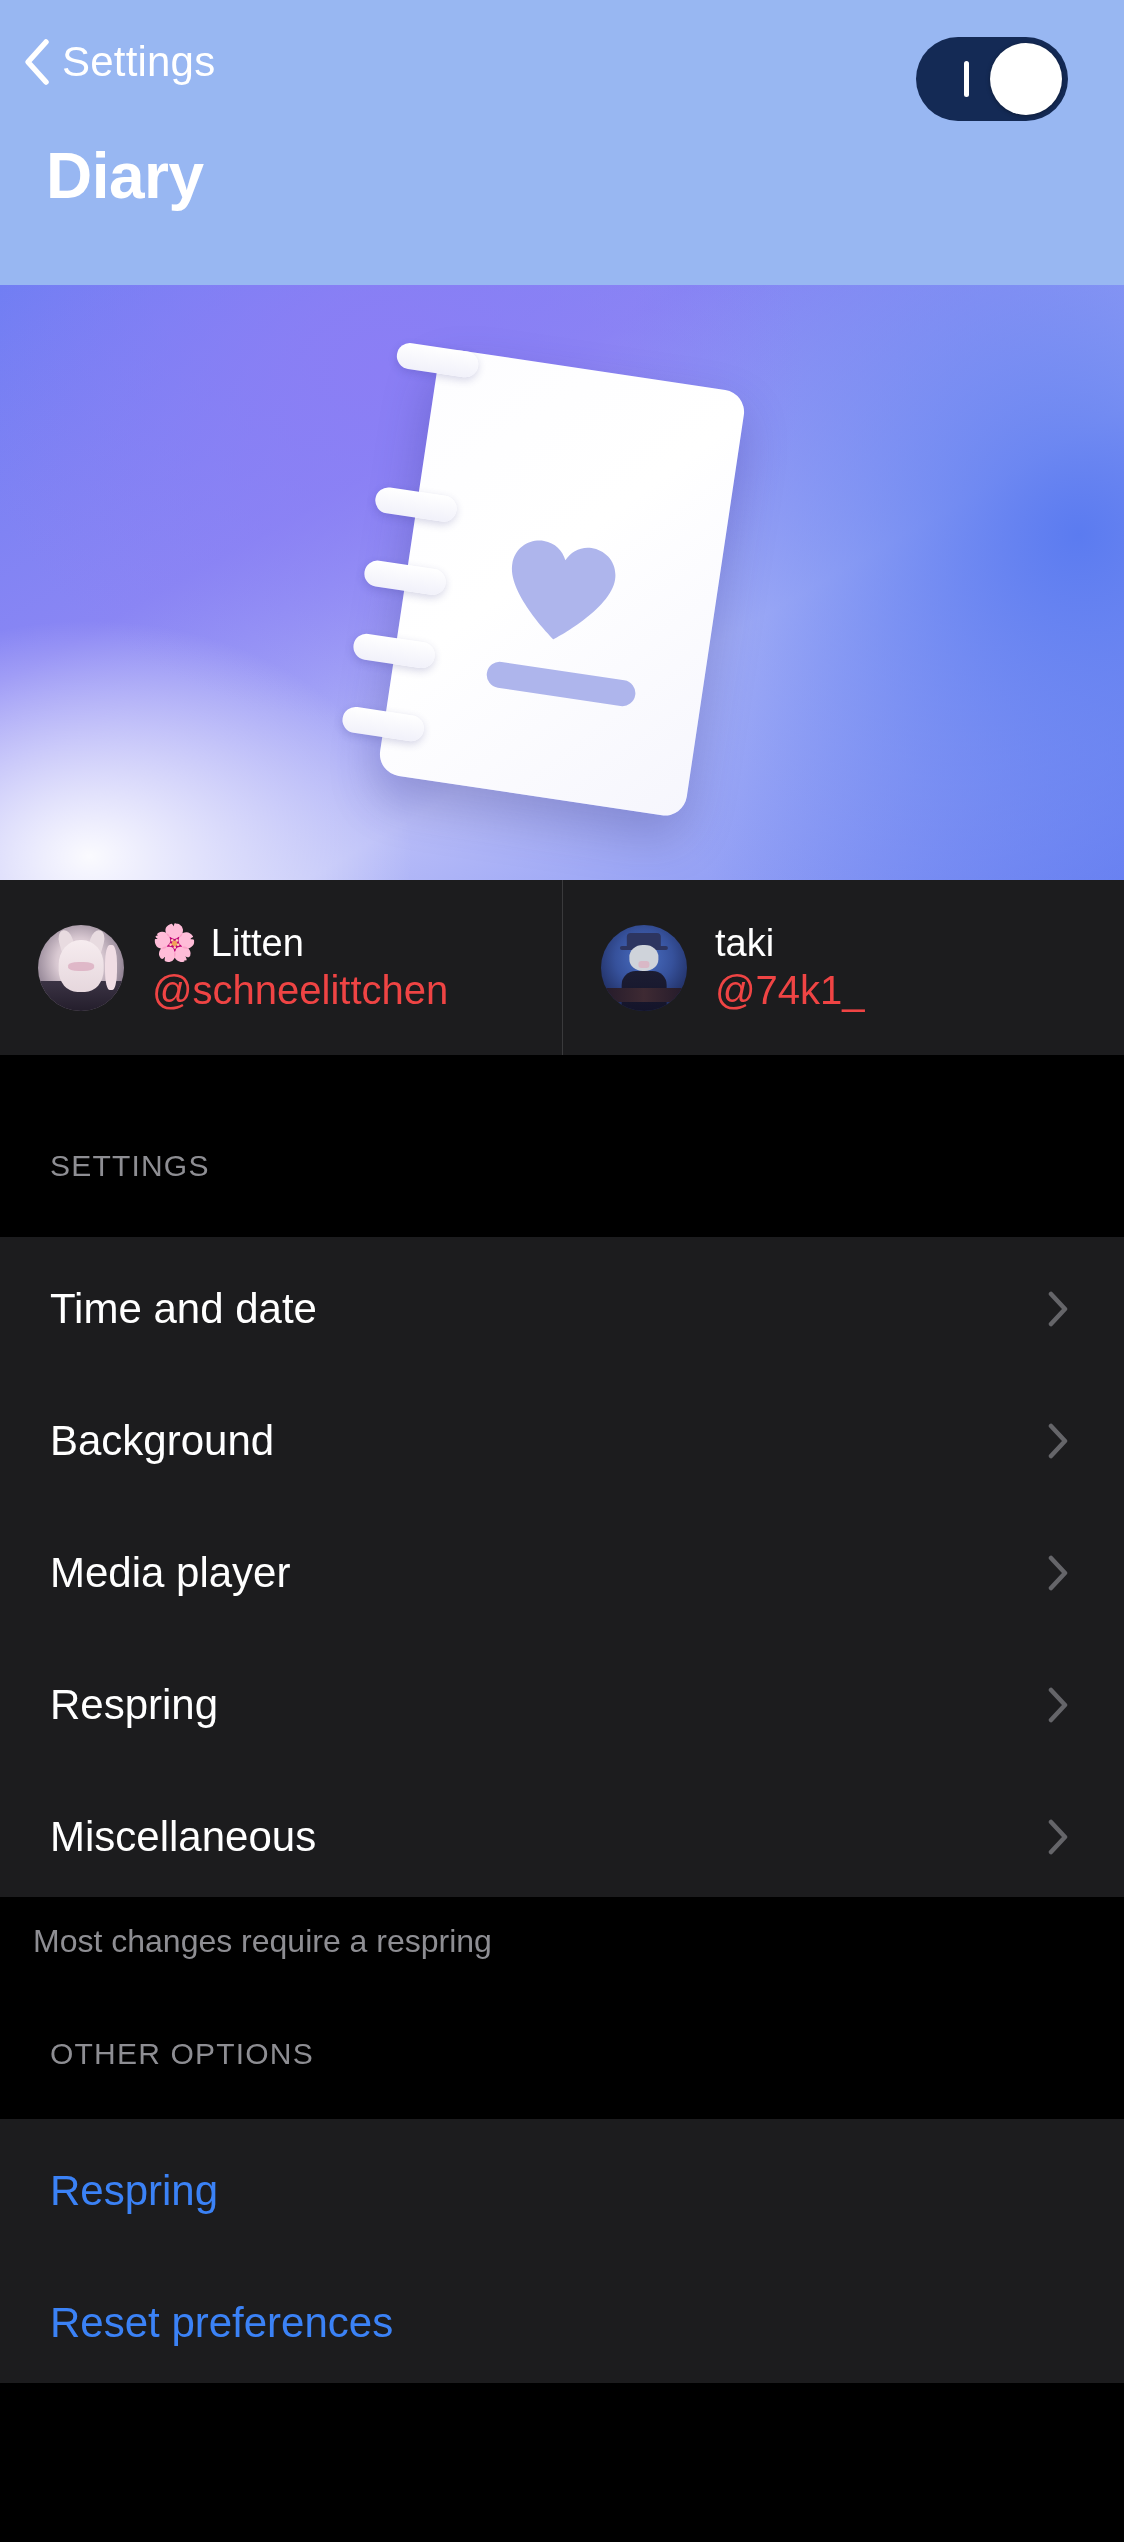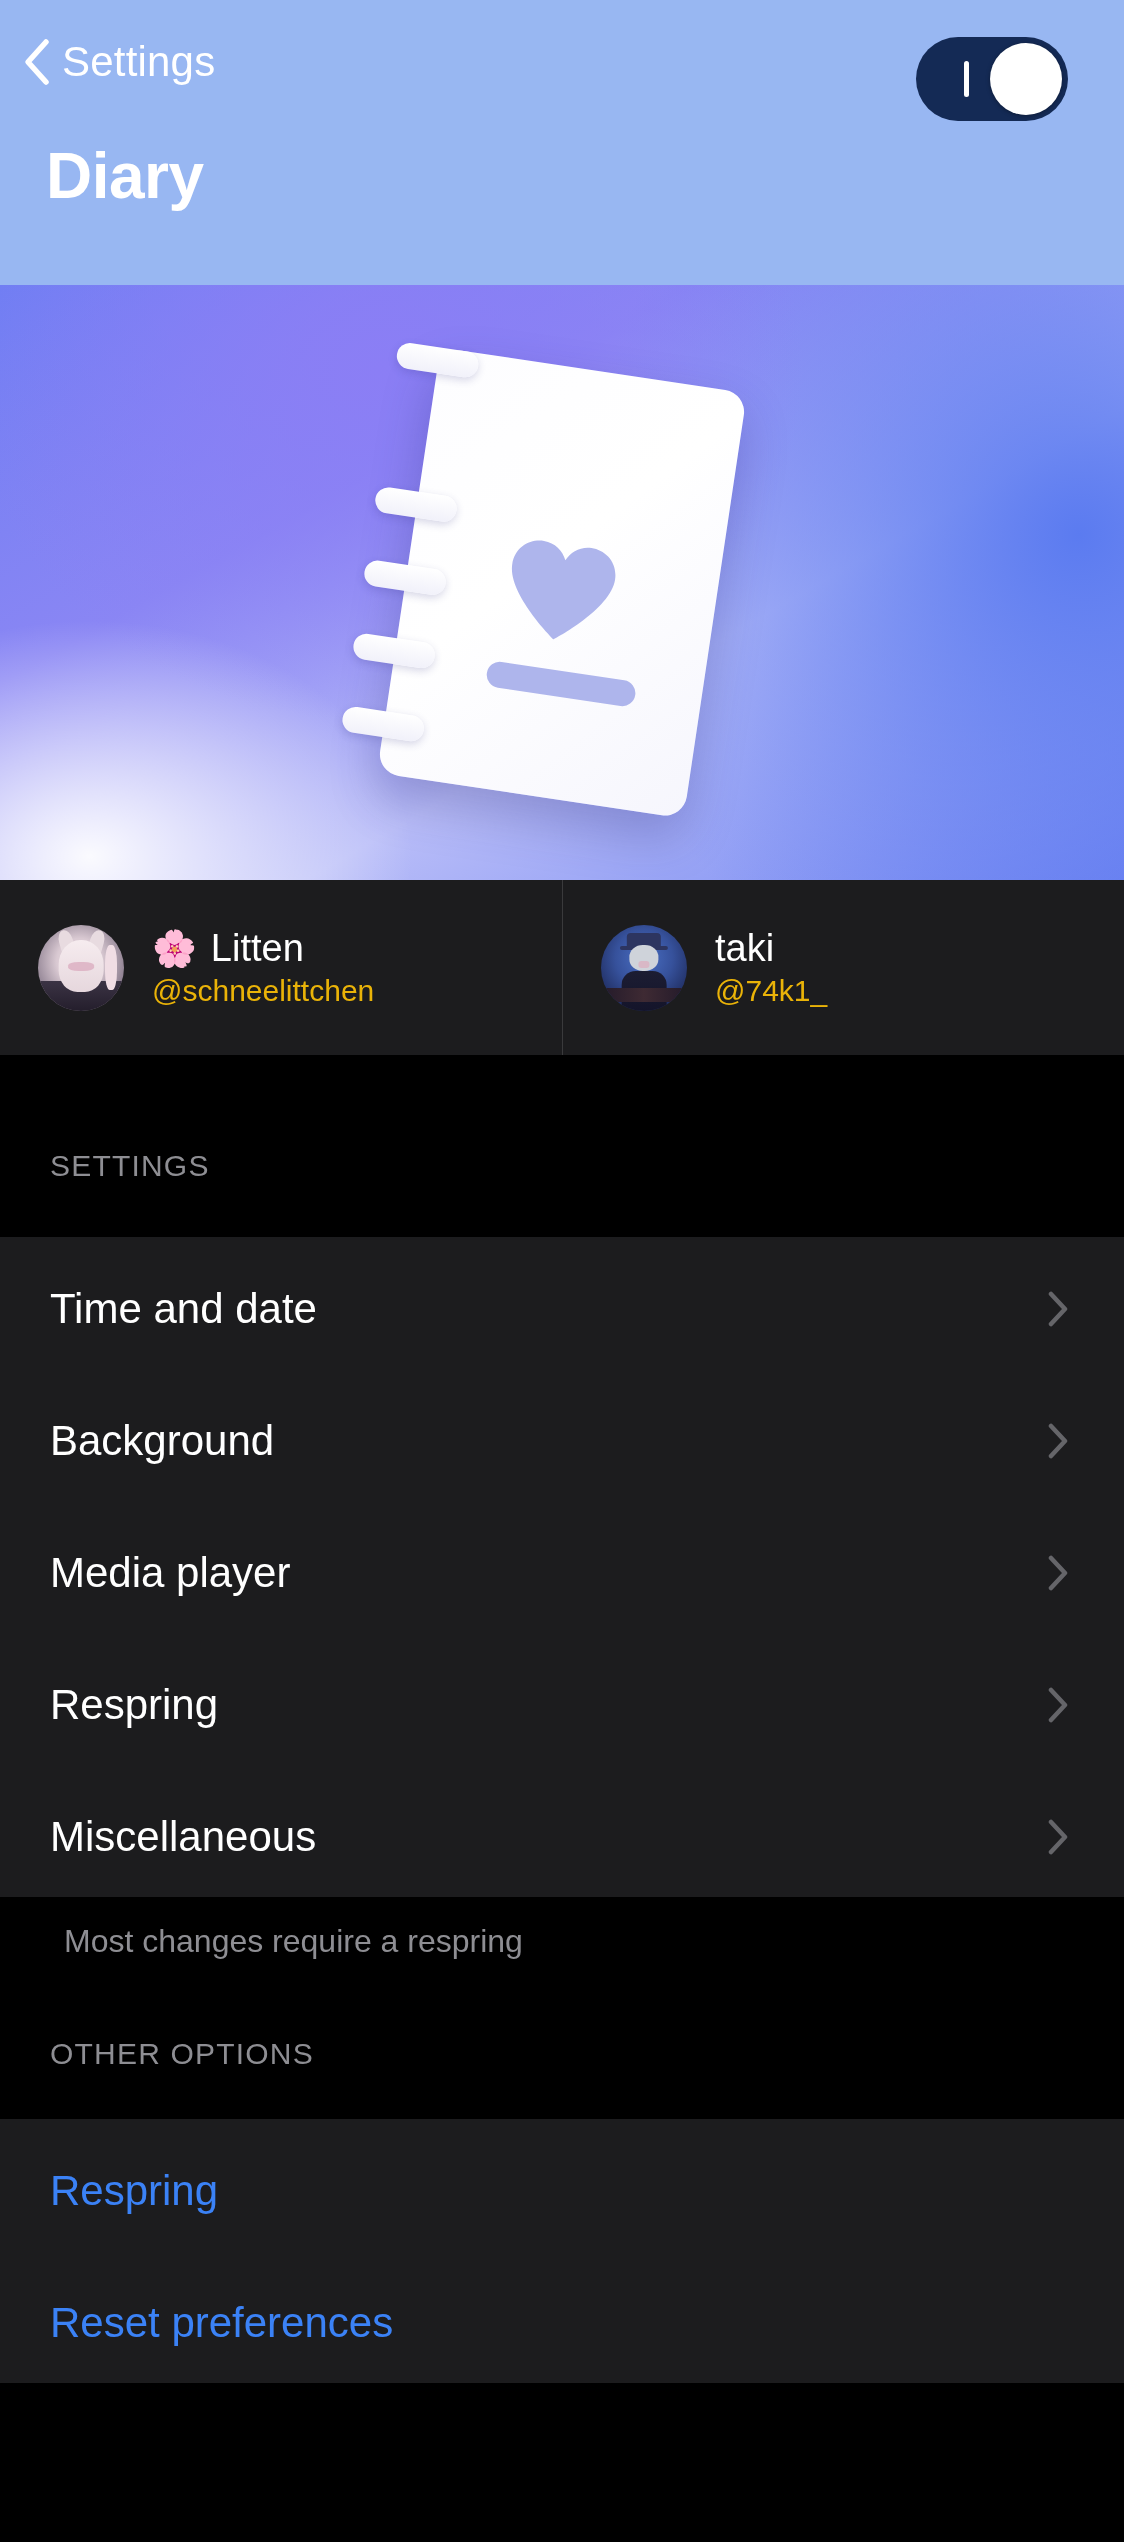--- a/index.html
+++ b/index.html
@@ -126,21 +126,21 @@
   .av-t4{position:absolute;left:50%;bottom:0;transform:translateX(-50%);width:52%;height:46%;border-radius:14px 14px 0 0;background:linear-gradient(180deg,#1c1d33 0%,#14142a 100%);}
   .av-t5{position:absolute;left:0;bottom:10%;width:100%;height:16%;background:linear-gradient(90deg,#231a2a 0%,#3e2a33 50%,#231a2a 100%);}
   .av-t6{position:absolute;left:50%;top:43%;transform:translateX(-50%);width:13%;height:8%;background:#d9b8c6;border-radius:3px;}
   .credit-text{ display:flex; flex-direction:column; gap:6px; }
   .credit-name{
     display:flex; align-items:center; gap:14px;
     font-size:38px; color:#fff; line-height:1.05;
   }
   .credit-emoji{ font-size:36px; line-height:1; }
   .credit-handle{
-    font-size:30px; color:#eab308; line-height:1.05;text-align:center;
+    font-size:40px; color:#ef4444; line-height:1.05;text-align:center;
   }
 
   
   .spacer-black{ background:#000; width:1124px; }
   .section-header{
     background:#000; width:1124px;
     font-size:30px; color:#8e8e93;
     letter-spacing:1.2px; padding-left:50px;
     display:flex; align-items:flex-end;
   }
@@ -152,21 +152,21 @@
   }
   .row-label{
     font-size:42px; color:#fff; line-height:1;
   }
   .row-chevron{
     width:22px; height:38px; flex:none; opacity:.9;
   }
   .footer-note{
     background:#000; width:1049px;
     font-size:32px; color:#8e8e93;
-    padding-left:64px; display:flex; align-items:center;
+    padding-left:33px; display:flex; align-items:center;
   }
   .link-row .row-label{ color:#3b82f6; }
 </style>
 </head>
 <body>
 
 <div class="nav-header">
 
   <div class="back-row">
     <span class="chev-back">

